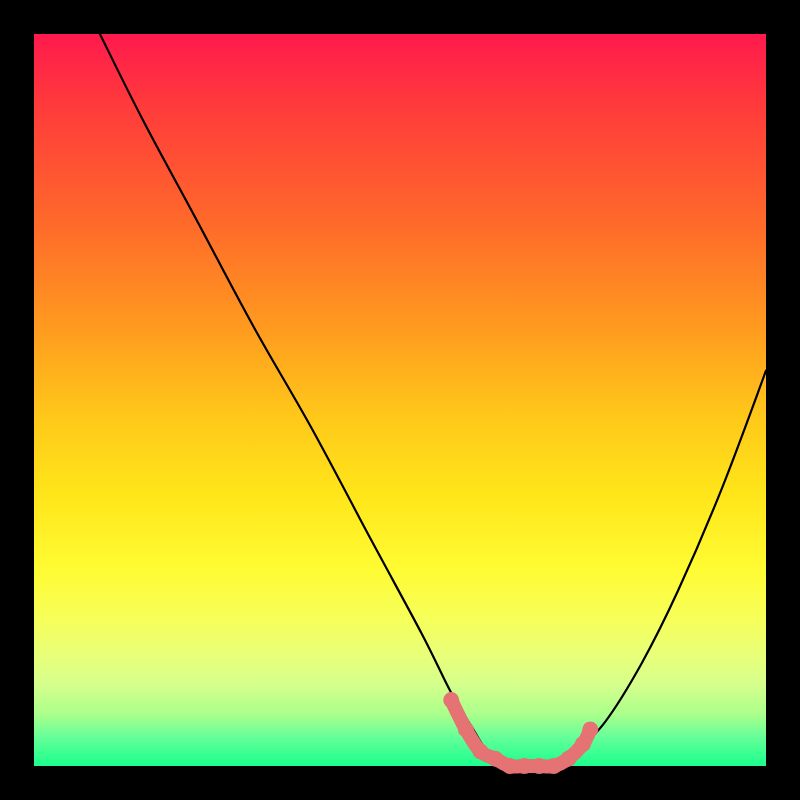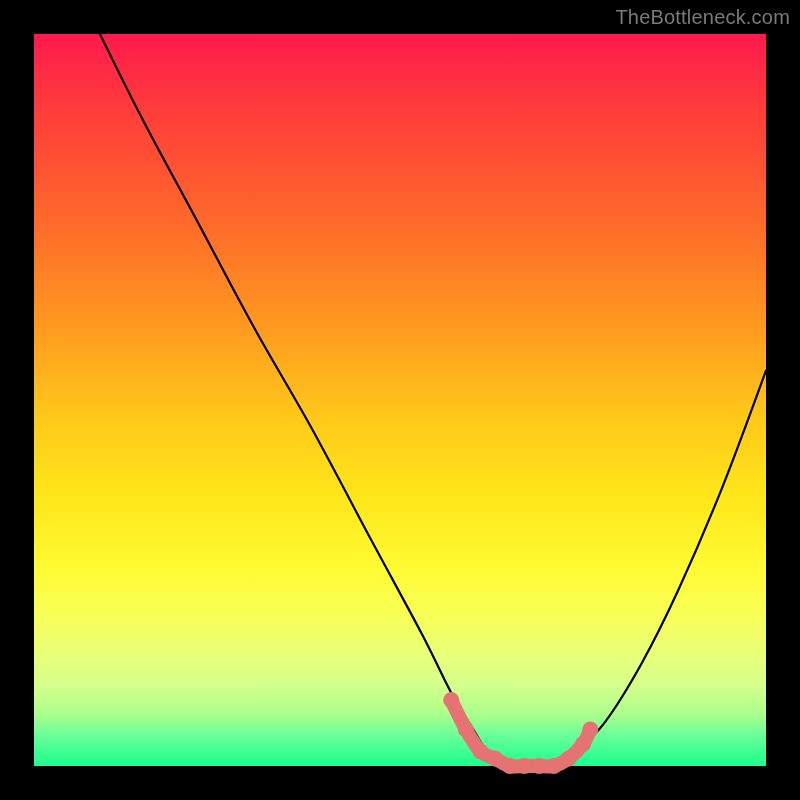--- a/index.html
+++ b/index.html
@@ -55,21 +55,20 @@
     top: 0;
     width: 732px;
     height: 732px;
     overflow: visible;
   }
 </style>
 </head>
 <body>
 
 <div class="frame">
-  <div class="watermark">TheBottleneck.com</div>
   <div class="plot">
     <svg class="curves" viewBox="0 0 732 732" preserveAspectRatio="none">
       <path d="M 65.9 0.0 C 73.8 15.8, 92.7 54.9, 109.8 87.8 C 126.9 120.8, 141.3 146.1, 161.0 183.0 C 180.8 219.9, 198.5 254.6, 219.6 292.8 C 240.7 331.0, 257.1 357.1, 278.2 395.3 C 299.2 433.5, 317.0 468.2, 336.7 505.1 C 356.5 542.0, 373.5 572.6, 388.0 600.2 C 402.5 627.9, 408.0 641.7, 417.2 658.8 C 426.5 675.9, 432.6 684.9, 439.2 695.4 C 445.8 705.9, 447.3 710.8, 453.8 717.4 C 460.4 723.9, 467.9 729.4, 475.8 732.0 C 483.7 734.6, 489.9 732.0, 497.8 732.0 C 505.7 732.0, 511.8 734.6, 519.7 732.0 C 527.6 729.4, 532.5 725.3, 541.7 717.4 C 550.9 709.5, 559.1 703.9, 571.0 688.1 C 582.8 672.3, 594.4 653.2, 607.6 629.5 C 620.7 605.8, 629.7 587.9, 644.2 556.3 C 658.7 524.7, 672.3 493.4, 688.1 453.8 C 703.9 414.3, 724.1 357.8, 732.0 336.7" id="curve-path" fill="none" stroke="#000000" stroke-width="2.2" stroke-linecap="round"></path>
       <path d="M 417.2 666.1 C 419.9 671.4, 426.6 686.2, 431.9 695.4 C 437.2 704.6, 441.2 712.1, 446.5 717.4 C 451.8 722.6, 455.9 722.0, 461.2 724.7 C 466.4 727.3, 470.5 730.7, 475.8 732.0 C 481.1 733.3, 485.2 732.0, 490.4 732.0 C 495.7 732.0, 499.8 732.0, 505.1 732.0 C 510.4 732.0, 514.4 733.3, 519.7 732.0 C 525.0 730.7, 529.1 728.6, 534.4 724.7 C 539.6 720.7, 545.0 715.3, 549.0 710.0 C 553.0 704.8, 555.0 698.0, 556.3 695.4" id="marker-path" fill="none" stroke="#e57373" stroke-width="14" stroke-linecap="round" stroke-linejoin="round"></path>
       <g id="marker-dots">
           <circle cx="417.2" cy="666.1" r="8" fill="#e57373"></circle>
           <circle cx="431.9" cy="695.4" r="8" fill="#e57373"></circle>
           <circle cx="446.5" cy="717.4" r="8" fill="#e57373"></circle>
           <circle cx="461.2" cy="724.7" r="8" fill="#e57373"></circle>
           <circle cx="475.8" cy="732.0" r="8" fill="#e57373"></circle>

